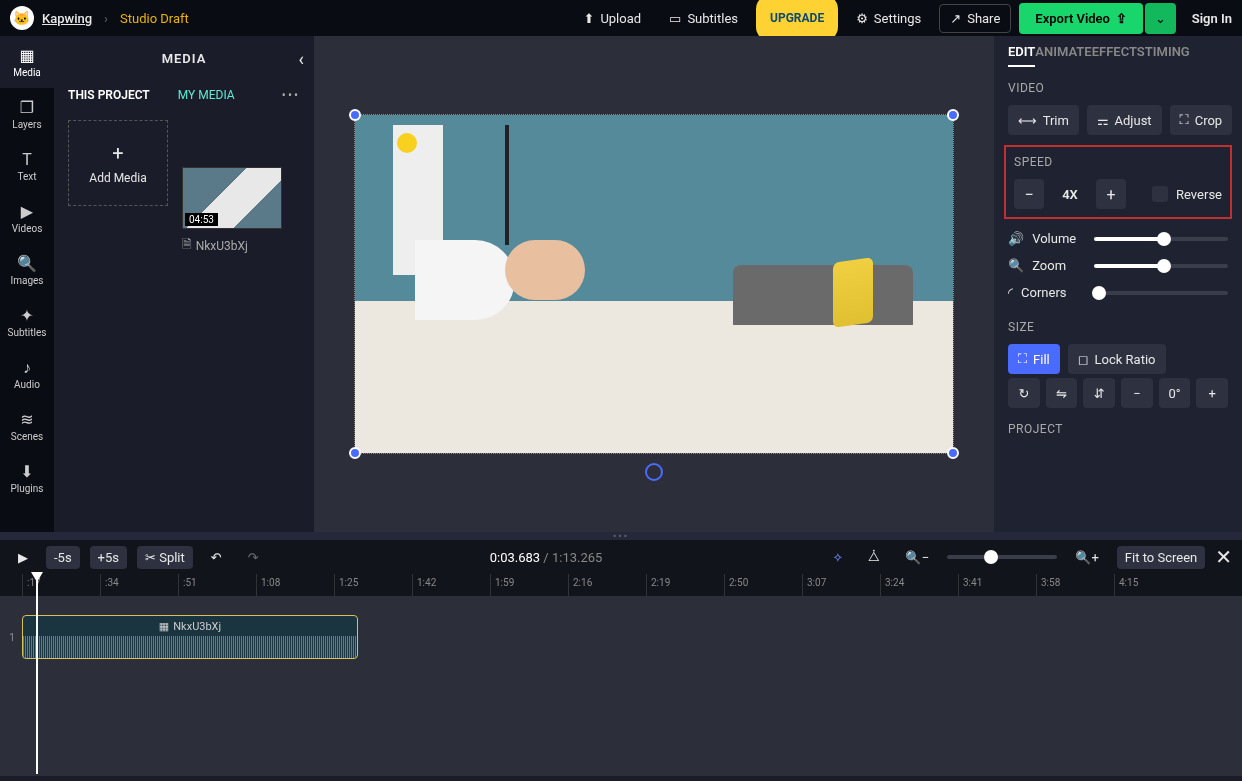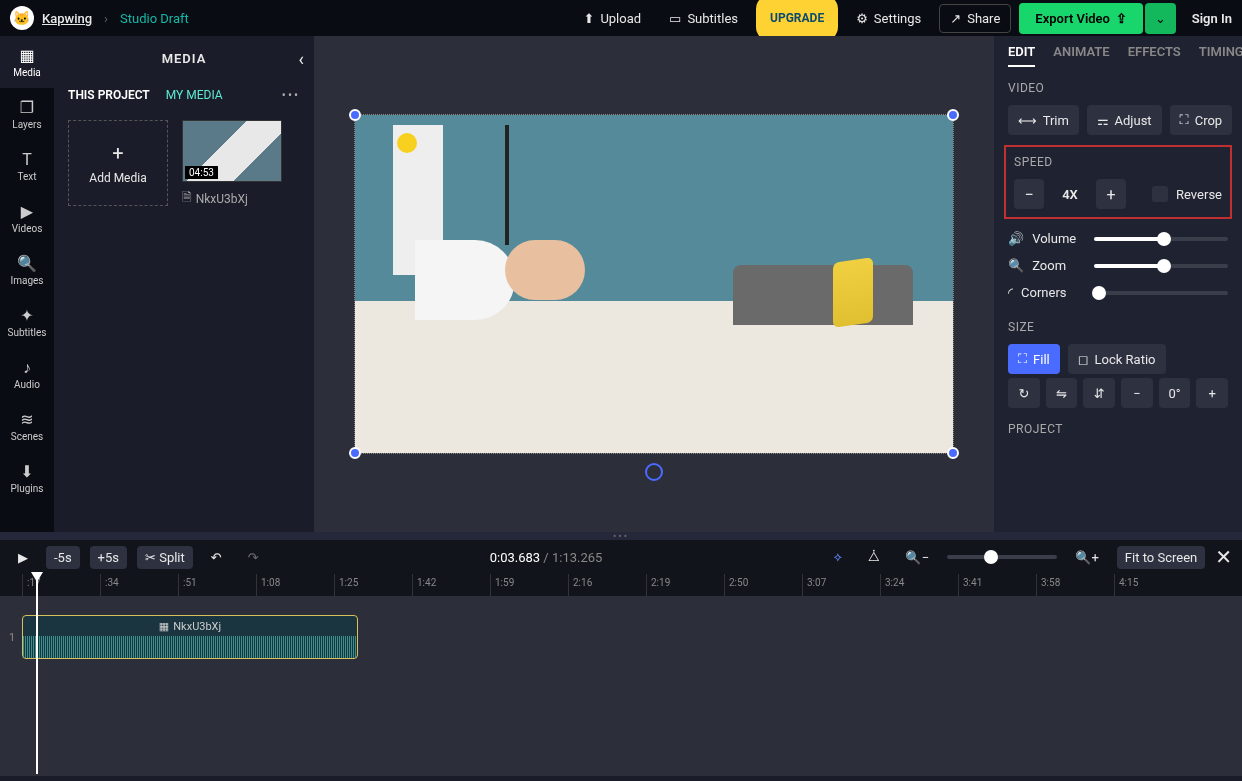--- a/index.html
+++ b/index.html
@@ -1,64 +1,64 @@
 <!DOCTYPE html>
 <html><head>
 <meta charset="utf-8">
 <style>
 * { margin: 0; padding: 0; box-sizing: border-box; font-family: -apple-system, BlinkMacSystemFont, "Segoe UI", Roboto, sans-serif; }
 body { background: #1a1d29; color: #e8e8e8; width: 1242px; height: 781px; overflow: hidden; font-size: 13px; }
 .topbar { height: 36px; background: #0a0c13; display: flex; align-items: center; padding: 0 10px; gap: 8px; }
 .logo { width: 24px; height: 24px; background: #fff; border-radius: 50%; display: flex; align-items: center; justify-content: center; font-size: 14px; }
 .brand { text-decoration: underline; font-weight: 500; }
-.crumb { color: #14b8a6; }
+.crumb { color: #eab308; }
 .crumb-sep { margin: 0 4px; color: #666; }
 .spacer { flex: 1; }
 .top-btn { display: flex; align-items: center; gap: 6px; padding: 6px 10px; border-radius: 4px; cursor: pointer; }
 .upgrade { background: #ffd233; color: #0c4a6e; font-weight: 700; padding: 16px 14px; border-radius: 14px; font-size: 12px; }
 .share { border: 1px solid #444; }
 .export { background: #18d66c; color: #000; font-weight: 600; padding: 8px 16px; }
 .export-drop { background: #14b85c; color: #000; padding: 8px 10px; margin-left: -6px; }
 .signin { font-weight: 600; margin-left: 8px; }
 .main { display: flex; height: 496px; }
 .leftrail { width: 54px; background: #0a0c13; display: flex; flex-direction: column; }
 .rail-item { height: 52px; display: flex; flex-direction: column; align-items: center; justify-content: center; gap: 2px; font-size: 10px; color: #ccc; cursor: pointer; }
 .rail-item.active { background: #1a1d29; color: #fff; }
 .rail-icon { font-size: 16px; }
 .mediapanel { width: 260px; background: #1a1d29; display: flex; flex-direction: column; }
 .panel-header { height: 44px; display: flex; align-items: center; justify-content: center; position: relative; }
 .panel-title { font-weight: 600; letter-spacing: 1px; }
 .collapse { position: absolute; right: 10px; font-size: 18px; cursor: pointer; }
-.tabs-row { display: flex; align-items: center; padding: 8px 14px; gap: 16px; font-size: 12px; }
+.tabs-row { display: flex; align-items: center; padding: 8px 14px; gap: 28px; font-size: 12px; }
 .tab { color: #5eead4; cursor: pointer; }
 .tab.active { color: #fff; font-weight: 600; }
 .more { margin-left: auto; color: #aaa; letter-spacing: 2px; cursor: pointer; }
 .media-grid { display: flex; gap: 14px; padding: 10px 14px; }
 .add-media { width: 100px; height: 86px; border: 1px dashed #555; display: flex; flex-direction: column; align-items: center; justify-content: center; gap: 6px; font-size: 12px; cursor: pointer; }
 .add-media .plus { font-size: 20px; }
-.media-item { width: 91px; }
+.media-item { width: 91px; margin-top: 47px; }
 .thumb { width: 100px; height: 62px; background: linear-gradient(135deg,#5a7a8a 40%,#e8e8e8 40%,#e8e8e8 70%,#5a7a8a 70%); border: 1px solid #333; position: relative; }
 .duration { position: absolute; bottom: 2px; left: 2px; background: #000; color: #fff; font-size: 10px; padding: 1px 4px; }
 .media-name { display: flex; align-items: center; gap: 4px; color: #aaa; font-size: 12px; margin-top: 6px; }
 .canvas { flex: 1; background: #2c2f3a; position: relative; display: flex; align-items: center; justify-content: center; }
 .canvas-inner { width: 600px; height: 340px; position: relative; border: 1px dotted #888; }
 .video-frame { width: 100%; height: 100%; background: linear-gradient(to bottom,#548a9a 0%,#548a9a 55%,#ece8e0 55%,#ece8e0 100%); position: relative; overflow: hidden; }
 .prop-wall { position: absolute; left: 38px; top: 10px; width: 50px; height: 150px; background: #eee; }
 .prop-pac { position: absolute; left: 42px; top: 18px; width: 20px; height: 20px; background: #f8d020; border-radius: 50%; }
 .prop-couch { position: absolute; right: 40px; bottom: 38%; width: 180px; height: 60px; background: #6a6a6a; border-radius: 8px 8px 0 0; }
 .prop-lamp { position: absolute; left: 150px; top: 10px; width: 4px; height: 120px; background: #222; }
 .prop-hand { position: absolute; left: 60px; top: 85px; width: 200px; height: 120px; }
 .prop-sleeve { position: absolute; left: 0; top: 40px; width: 100px; height: 80px; background: #f5f5f5; border-radius: 0 40px 40px 0; }
 .prop-palm { position: absolute; left: 90px; top: 40px; width: 80px; height: 60px; background: #e8c0a0; border-radius: 30px; }
 .prop-can { position: absolute; right: 80px; bottom: 38%; width: 40px; height: 65px; background: linear-gradient(#f0d040,#e0c030); border-radius: 6px; transform: skewY(-8deg); }
 .handle { width: 12px; height: 12px; background: #4a6bff; border: 2px solid #fff; border-radius: 50%; position: absolute; }
 .h-tl { top: -6px; left: -6px; } .h-tr { top: -6px; right: -6px; } .h-bl { bottom: -6px; left: -6px; } .h-br { bottom: -6px; right: -6px; }
 .rotate-handle { position: absolute; bottom: -28px; left: 50%; transform: translateX(-50%); width: 18px; height: 18px; border: 2px solid #4a6bff; border-radius: 50%; background: #2c2f3a; }
 .rightpanel { width: 248px; background: #1f2230; display: flex; flex-direction: column; overflow: hidden; }
-.right-tabs { display: flex; padding: 8px 14px 0; gap: 18px; font-size: 13px; font-weight: 600; }
+.right-tabs { display: flex; padding: 8px 14px 0; font-size: 13px; font-weight: 600; }
 .rtab { color: #888; cursor: pointer; padding-bottom: 6px; }
 .rtab.active { color: #fff; border-bottom: 2px solid #fff; }
 .section { padding: 14px 14px 4px; }
 .sec-title { font-size: 12px; color: #aaa; letter-spacing: 0.5px; margin-bottom: 10px; }
 .btn-row { display: flex; gap: 8px; }
 .pill-btn { background: #2e3140; padding: 7px 10px; border-radius: 4px; display: flex; align-items: center; gap: 6px; font-size: 13px; cursor: pointer; }
 .speed-box { border: 2px solid #c03030; margin: 6px 10px; padding: 8px; }
 .speed-row { display: flex; align-items: center; gap: 8px; }
 .sq-btn { width: 30px; height: 30px; background: #2e3140; display: flex; align-items: center; justify-content: center; border-radius: 4px; cursor: pointer; font-size: 16px; }
 .speed-val { width: 36px; text-align: center; font-weight: 600; }

